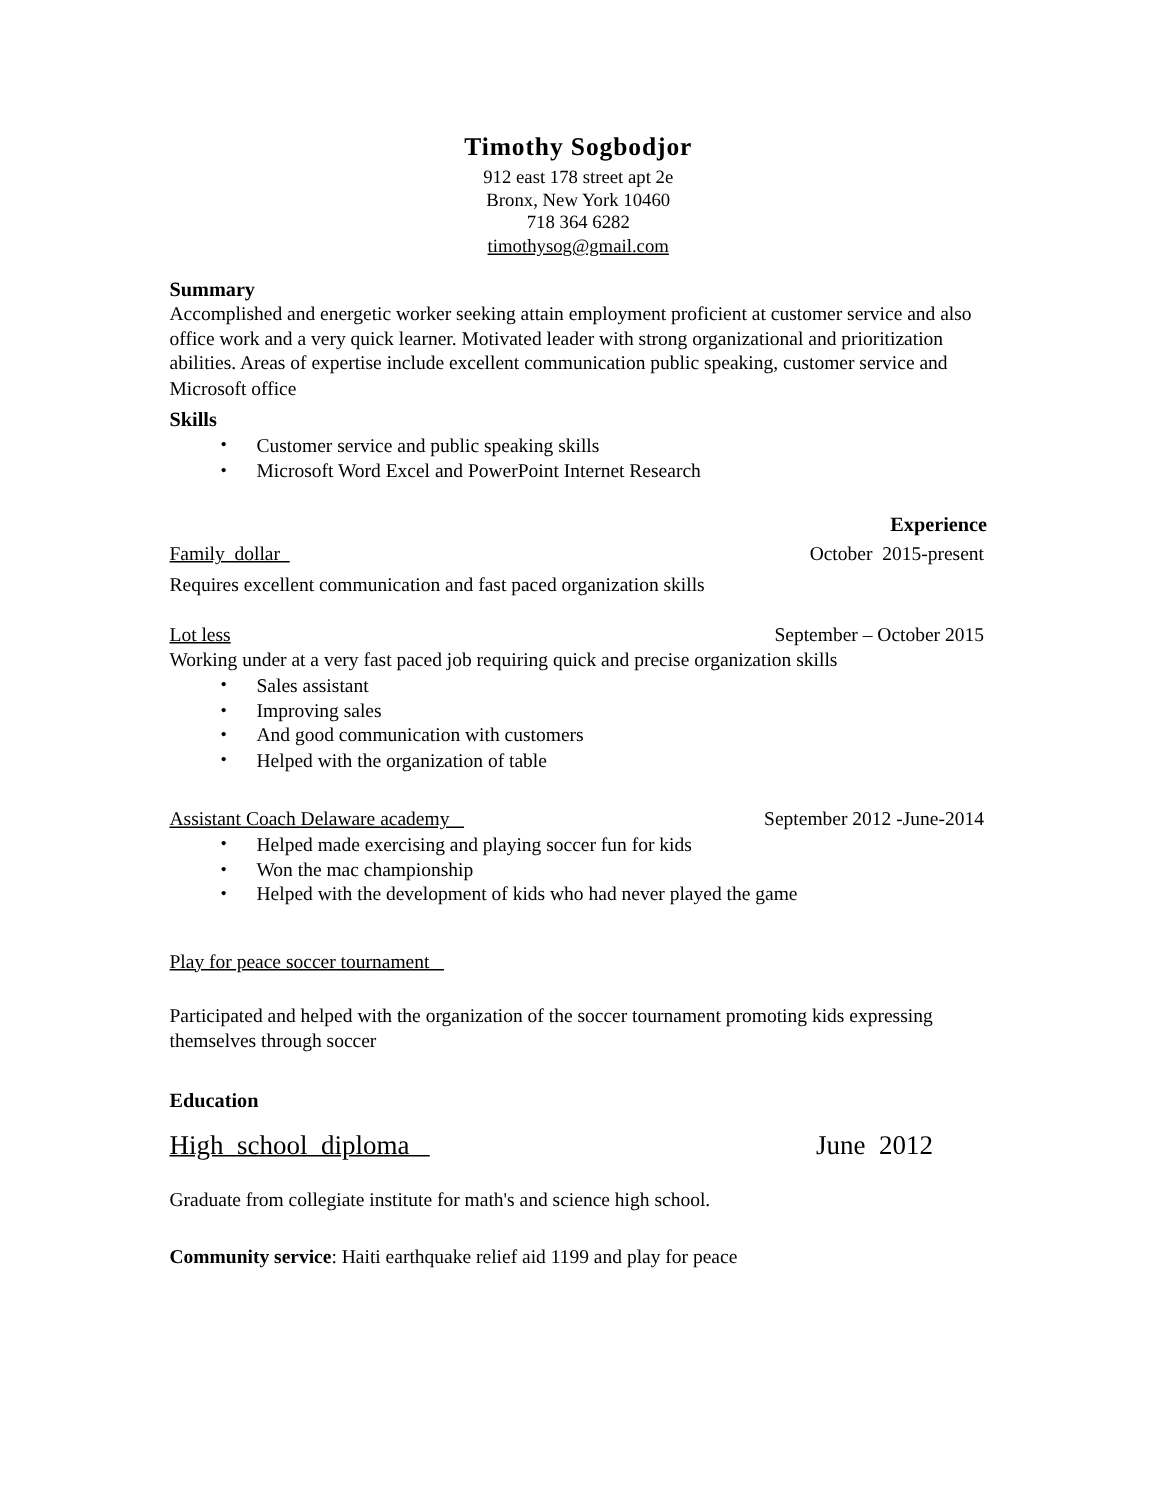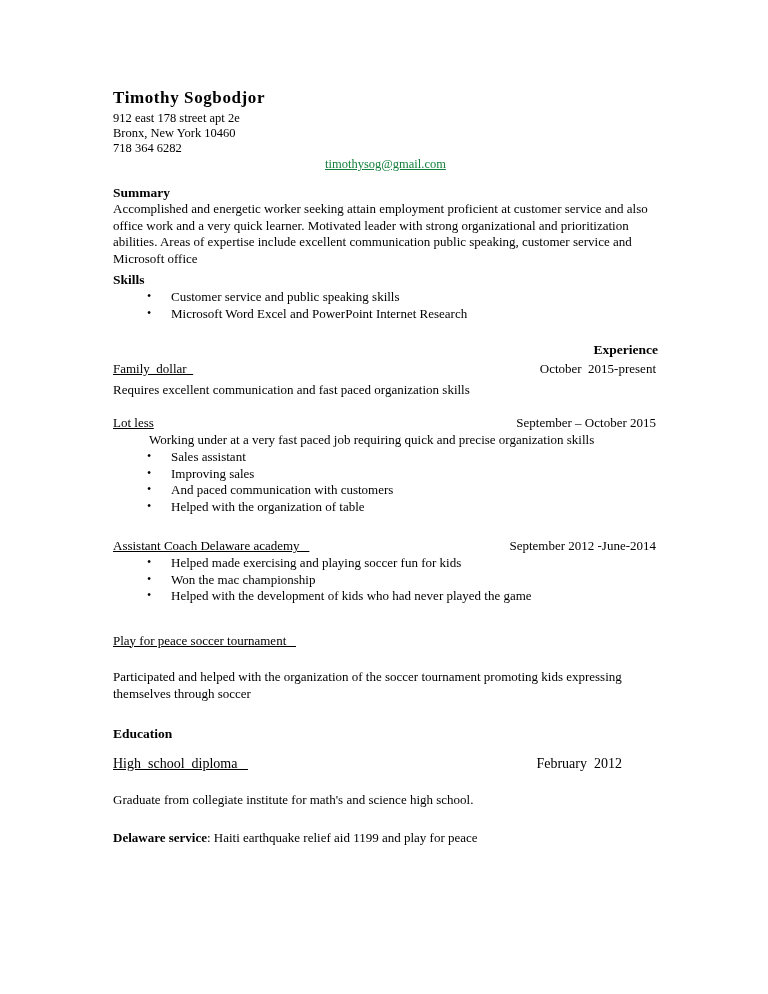--- a/index.html
+++ b/index.html
@@ -22,35 +22,37 @@
     height: 994px;
     background: #ffffff;
   }
   .doc {
     position: absolute;
     left: 113px;
     top: 88px;
     width: 545px;
   }
   .name {
+    text-align: center;
     font-weight: bold;
     font-size: 17px;
     letter-spacing: 0.6px;
     margin: 0 0 3px 0;
   }
   .contact-line {
+    text-align: center;
     font-size: 12.5px;
     line-height: 15px;
     margin: 0;
   }
   .contact-email {
     text-align: center;
     font-size: 12.5px;
     line-height: 16px;
-    color: #15803d;
+    color: #000000;
     text-decoration: underline;
     margin: 0 0 0 0;
   }
   .section-head {
     font-weight: bold;
     font-size: 13.5px;
     margin: 12px 0 0 0;
     line-height: 17px;
   }
   .section-head.spaced {
@@ -105,21 +107,21 @@
     margin: 0;
   }
   .underline-only {
     text-decoration: underline;
     white-space: pre;
   }
   .edu-row {
     display: flex;
     justify-content: space-between;
     align-items: baseline;
-    font-size: 14px;
+    font-size: 18px;
     line-height: 17px;
   }
   .edu-date {
     padding-right: 36px;
     white-space: pre;
   }
   .community {
     font-size: 13px;
     line-height: 17px;
   }
@@ -153,26 +155,26 @@
       <span class="job-date">October  2015-present</span>
     </div>
     <p class="body-text" style="margin-top:5px;">Requires  excellent  communication  and fast paced organization  skills</p>
 
     <div class="gap-md"></div>
 
     <div class="job-row">
       <span class="job-title">Lot less</span>
       <span class="job-date">September – October 2015</span>
     </div>
-    <p class="body-text" style="margin-top:1px;margin-left:36px;">Working  under at a very fast paced job requiring  quick and precise organization  skills</p>
+    <p class="body-text" style="margin-top:1px;">Working  under at a very fast paced job requiring  quick and precise organization  skills</p>
 
     <ul class="bullets">
       <li>Sales assistant</li>
       <li>Improving  sales</li>
-      <li>And paced communication  with customers</li>
+      <li>And good communication  with customers</li>
       <li>Helped with the organization  of table</li>
     </ul>
 
     <div class="gap-lg"></div>
 
     <div class="job-row">
       <span class="job-title">Assistant Coach Delaware academy   </span>
       <span class="job-date">September 2012 -June-2014</span>
     </div>
     <ul class="bullets">
@@ -190,27 +192,27 @@
     <div class="gap-lg"></div>
 
     <p class="body-text">Participated and helped with the organization  of the soccer tournament promoting kids  expressing themselves through soccer</p>
 
     <div class="section-head spaced">Education</div>
 
     <div class="gap-md"></div>
 
     <div class="edu-row">
       <span class="underline-only">High  school  diploma   </span>
-      <span class="edu-date">February  2012</span>
+      <span class="edu-date">June  2012</span>
     </div>
 
     <div class="gap-lg"></div>
 
     <p class="body-text">Graduate  from collegiate  institute  for math's and science  high school.</p>
 
     <div class="gap-lg"></div>
 
     <div class="community">
-      <b>Delaware  service</b><span>: Haiti  earthquake  relief  aid 1199 and play for peace</span>
+      <b>Community  service</b><span>: Haiti  earthquake  relief  aid 1199 and play for peace</span>
     </div>
 
   </div>
 </div>
 
 </body></html>

